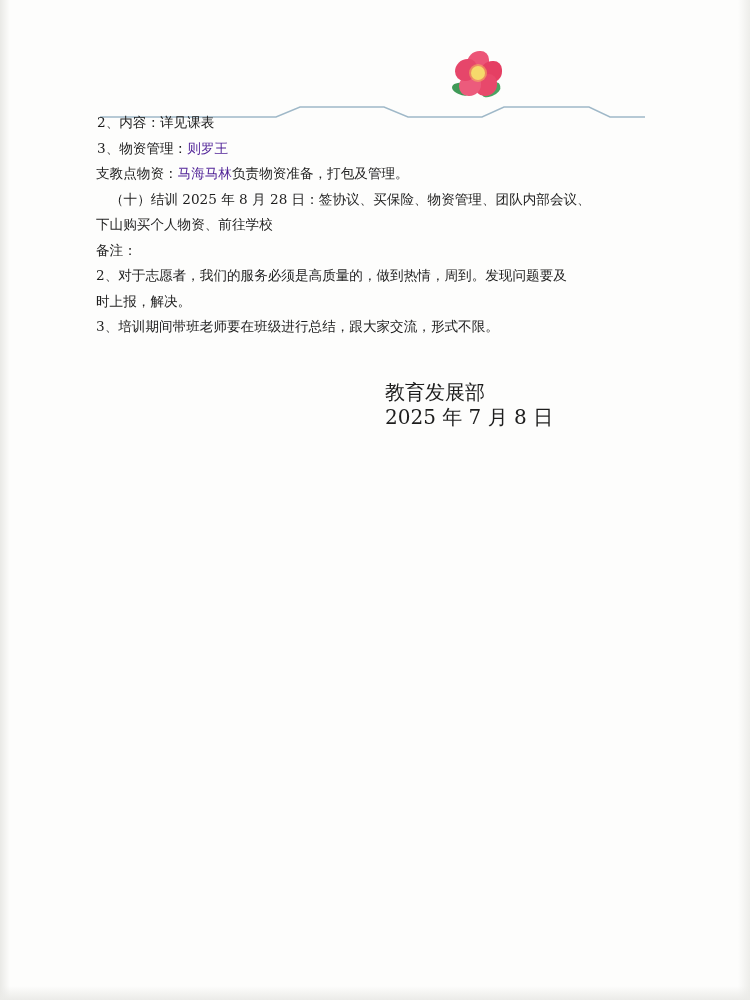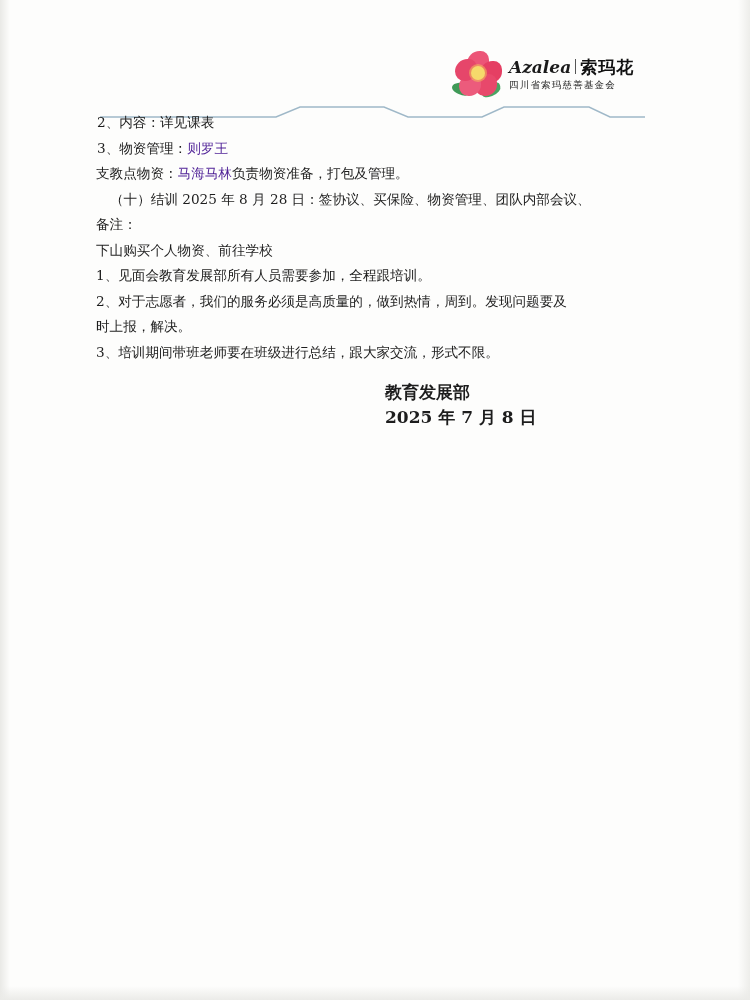--- a/index.html
+++ b/index.html
@@ -152,24 +152,23 @@
   .indent-1 { padding-left: 1px; }
   .indent-2 { padding-left: 14px; }
   .red { color: #4c1d95; }
   .bold { font-weight: normal; }
 
   
   .signature {
     position: absolute;
     left: 385px;
     top: 380px;
-    font-size: 17px;
+    font-size: 20px;
     color: #1d1d1d;
     line-height: 25px;
-    font-weight: bold;
   }
   .signature p { margin: 0; white-space: nowrap; }
 
   
   .footer-slogan {
     position: absolute;
     left: 0;
     right: 0;
     top: 911px;
     text-align: center;
@@ -193,28 +192,20 @@
     <div class="logo-flower">
       <div class="leaf l1"></div>
       <div class="leaf l2"></div>
       <div class="petal p1"></div>
       <div class="petal p2"></div>
       <div class="petal p3"></div>
       <div class="petal p4"></div>
       <div class="petal p5"></div>
       <div class="center"></div>
     </div>
-    <div class="brand-text">
-      <div class="brand-line1">
-        <span class="brand-en">Azalea</span>
-        <span class="brand-divider"></span>
-        <span class="brand-cn">索玛花</span>
-      </div>
-      <div class="brand-line2">四川省索玛慈善基金会</div>
-    </div>
   </div>
 
   <div class="head-rule">
     <svg width="545" height="14" viewBox="0 0 545 14" xmlns="http://www.w3.org/2000/svg">
       <path d="M0 12 L176 12 L200 2 L284 2 L308 12 L382 12 L404 2 L489 2 L510 12 L545 12" fill="none" stroke="#9fb8c8" stroke-width="1.4"></path>
     </svg>
   </div>
 
   <div class="body-text">
 
@@ -224,25 +215,24 @@
       <span>3、物资管理：</span><span class="red">则罗王</span>
     </p>
 
     <p>
       <span>支教点物资：</span><span class="red">马海马林</span><span>负责物资准备，打包及管理。</span>
     </p>
 
     <p class="indent-2">
       <span class="bold">（十）结训 2025 年 8 月 28 日：</span><span>签协议、买保险、物资管理、团队内部会议、</span>
     </p>
+    <p>下山购买个人物资、前往学校</p>
+
     <p>备注：</p>
 
-    <p>下山购买个人物资、前往学校</p>
-
-    <p>1、见面会教育发展部所有人员需要参加，全程跟培训。</p>
 
     <p>2、对于志愿者，我们的服务必须是高质量的，做到热情，周到。发现问题要及</p>
     <p>时上报，解决。</p>
 
     <p>3、培训期间带班老师要在班级进行总结，跟大家交流，形式不限。</p>
 
 
   </div>
 
   <div class="signature">

